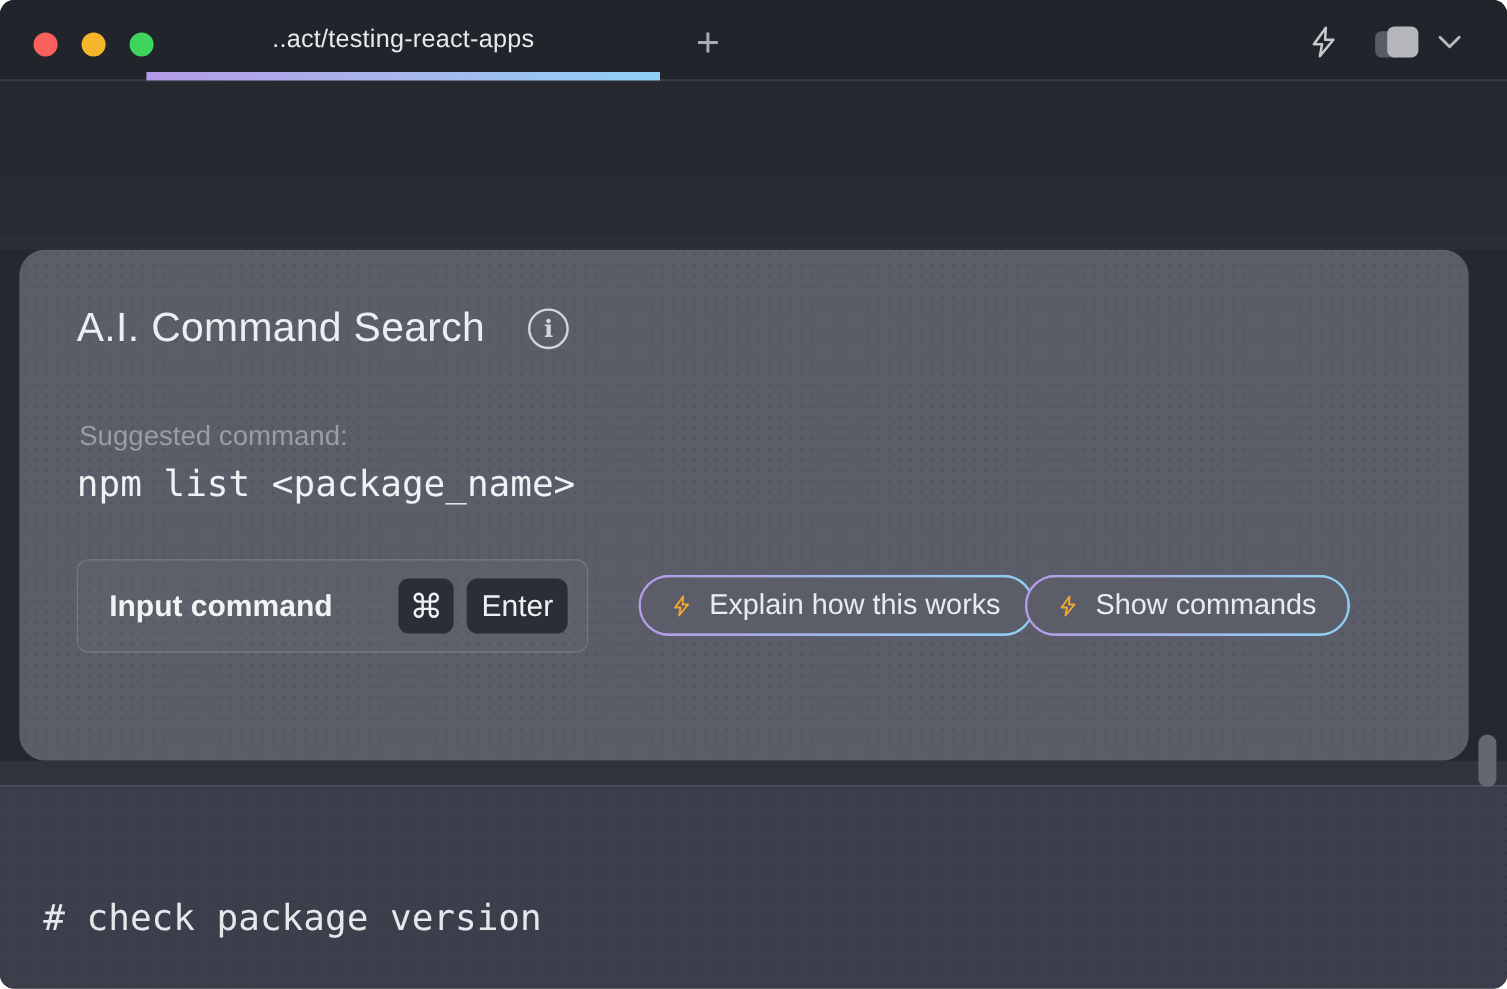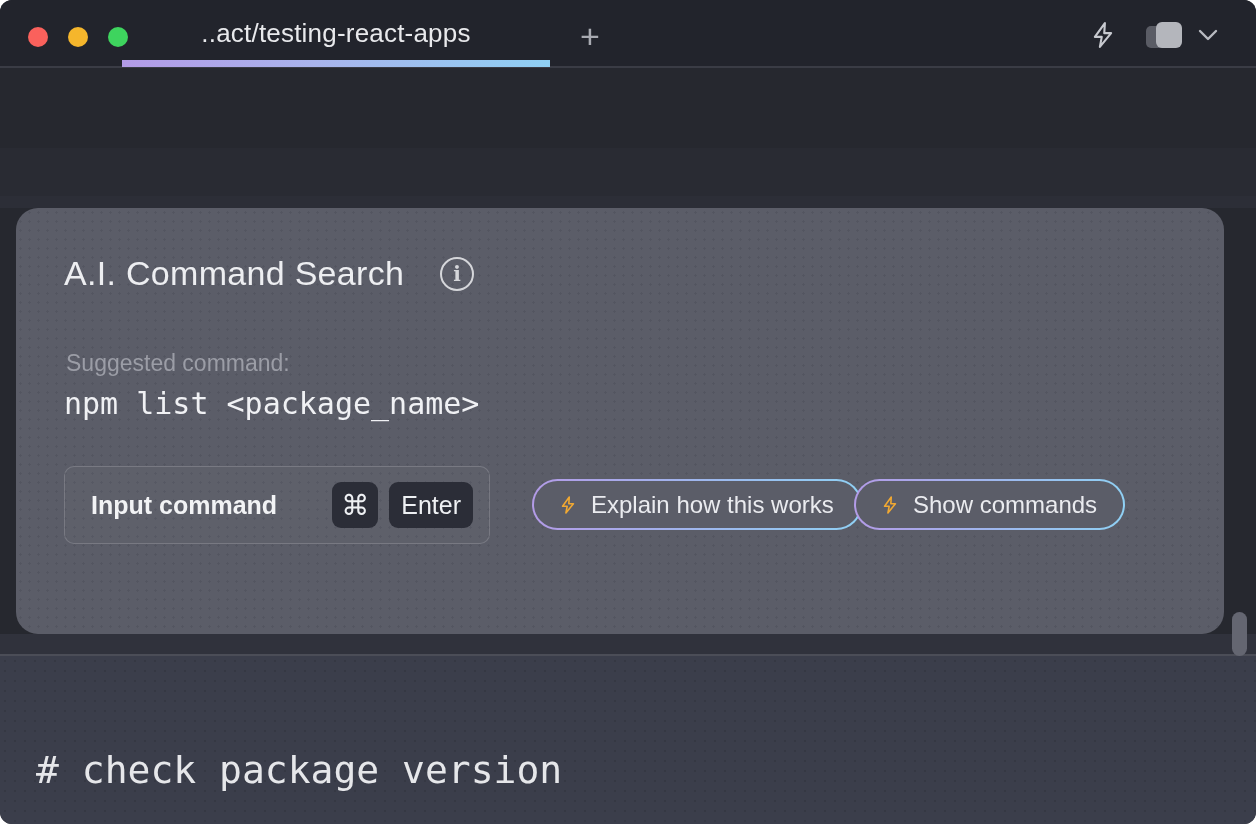--- a/index.html
+++ b/index.html
@@ -22,21 +22,21 @@
   }
   .traffic { position: absolute; top: 27px; width: 20px; height: 20px; border-radius: 50%; }
   .traffic.red    { left: 28px;  background: #fa615c; }
   .traffic.yellow { left: 68px;  background: #f5b62c; }
   .traffic.green  { left: 108px; background: #3ed45e; }
 
   .tab {
     position: absolute; left: 122px; top: 0;
     width: 428px; height: 66px;
     display: flex; align-items: center; justify-content: center;
-    color: #e8e9ec; font-size: 26px; letter-spacing: 0.2px;
+    color: #e8e9ec; font-size: 21px; letter-spacing: 0.2px;
   }
   .tab-underline {
     position: absolute; left: 122px; top: 60px;
     width: 428px; height: 7px;
     background: linear-gradient(90deg, #b39be7 0%, #a9b4ec 45%, #8fd0f4 100%);
   }
   .newtab-btn {
     position: absolute; left: 570px; top: 16px;
     width: 40px; height: 40px;
     display: flex; align-items: center; justify-content: center;
@@ -144,21 +144,21 @@
     font-size: 30px; font-weight: 700;
     white-space: pre;
   }
   .p-pink   { color: #f06dc0; }
   .p-green  { color: #5ce087; }
   .p-yellow { color: #e6e985; }
   .p-dirty  { color: #5ce087; text-decoration: underline; }
   .comment-line {
     position: absolute; left: 36px; top: 92px;
     font-family: "DejaVu Sans Mono", monospace;
-    font-size: 38px; color: #e6e7ea;
+    font-size: 30px; color: #e6e7ea;
     white-space: pre;
   }
 </style>
 </head>
 <body>
 
 <div class="window">
 
   <div class="titlebar">
     <div class="traffic red"></div>

